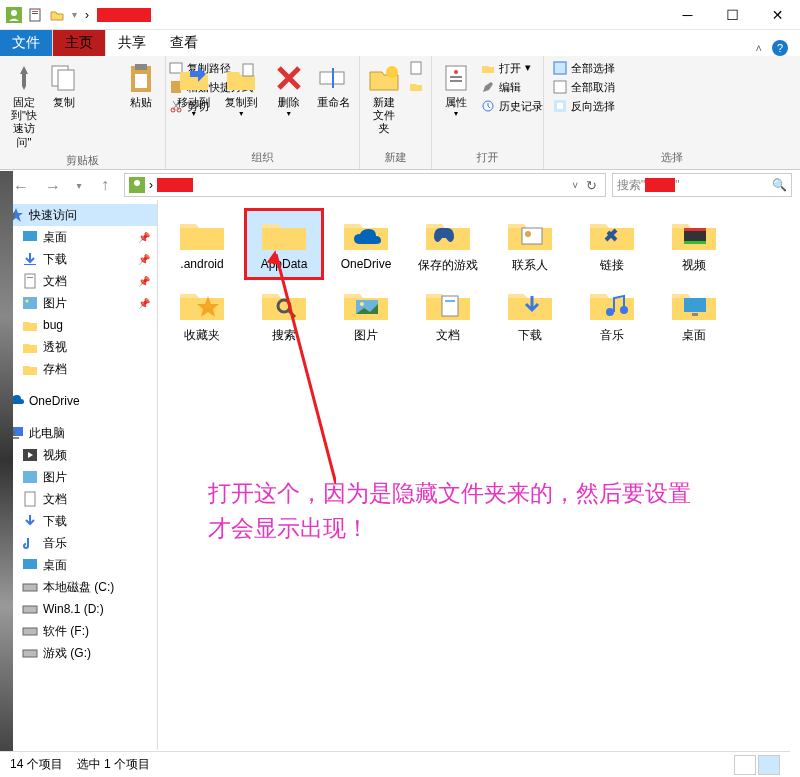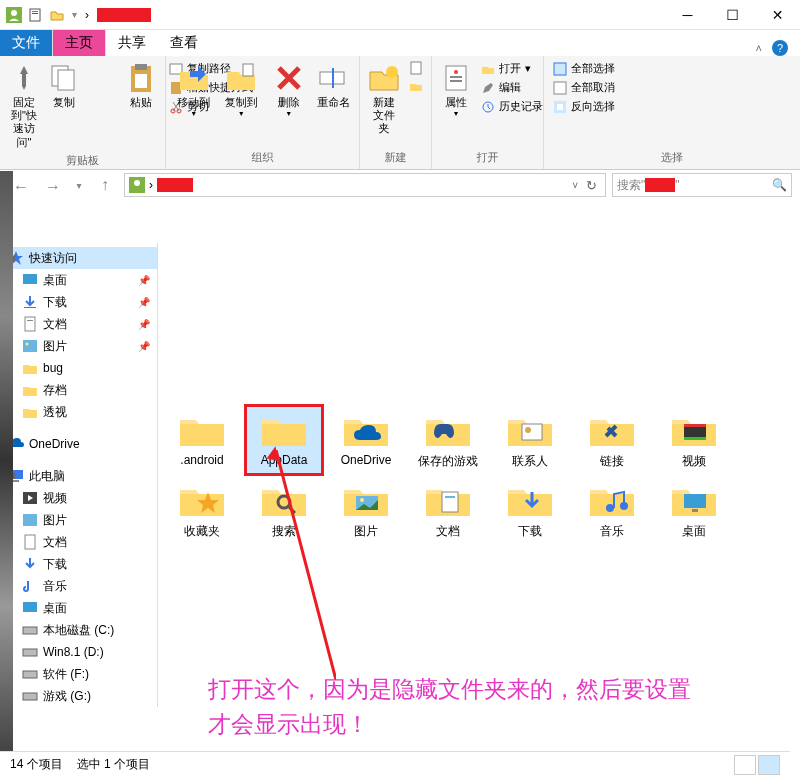--- a/index.html
+++ b/index.html
@@ -11,44 +11,44 @@
     .titlebar-qat { display: flex; gap: 8px; align-items: center; }
     .qat-icon { width: 14px; height: 14px; }
     .redact { background: #ed1c24; height: 14px; display:inline-block; }
     .titlebar-spacer { flex: 1; }
     .winbtn { width: 45px; height: 30px; display: flex; align-items: center; justify-content: center; font-size: 14px; }
 
     
     .tabrow { height: 26px; background: #fff; display: flex; align-items: flex-end; position: relative; }
     .tab { padding: 4px 12px; font-size: 14px; cursor: pointer; }
     .tab.file { background: #1979ca; color: #fff; }
-    .tab.active { background: #ec4899; border: 1px solid #ddd; border-bottom: none; }
+    .tab.active { background: #b91c1c; border: 1px solid #ddd; border-bottom: none; }
     .tab-end { margin-left: auto; display:flex; gap:10px; padding-right:12px; align-items:center; }
     .help-icon { width: 16px; height: 16px; border-radius: 50%; background: #1979ca; color:#fff; font-size:11px; display:flex; align-items:center; justify-content:center; }
 
     
     .ribbon { height: 114px; background: #f5f5f5; display: flex; border-bottom: 1px solid #ccc; font-size: 11px; }
     .ribbon-group { border-right: 1px solid #ddd; padding: 4px 6px; display: flex; flex-direction: column; }
     .ribbon-group-label { text-align: center; color: #666; font-size: 11px; margin-top: auto; padding-top: 2px; }
     .ribbon-items { display: flex; gap: 4px; flex: 1; }
     .big-btn { display: flex; flex-direction: column; align-items: center; justify-content: flex-start; width: 52px; padding: 2px; text-align: center; line-height: 1.2; }
     .big-btn .ico { width: 32px; height: 32px; margin-bottom: 2px; }
     .small-col { display: flex; flex-direction: column; gap: 2px; justify-content: flex-start; }
-    .small-btn { display: flex; align-items: center; gap: 4px; padding: 1px 3px; white-space: nowrap; }
+    .small-btn { display: flex; gap: 4px; padding: 1px 3px; white-space: nowrap; }
     .small-btn .sico { width: 14px; height: 14px; }
 
     
     .addrbar { height: 30px; display: flex; align-items: center; gap: 6px; padding: 3px 8px; background:#fff; }
     .navarrow { width: 26px; height: 24px; display:flex; align-items:center; justify-content:center; color:#888; }
     .breadcrumb { flex: 1; border: 1px solid #ccc; height: 24px; display: flex; align-items: center; padding: 0 4px; font-size:12px; gap:4px; }
     .searchbox { width: 180px; border: 1px solid #ccc; height: 24px; display:flex; align-items:center; padding: 0 4px; font-size:12px; color:#888; }
     .search-icon { margin-left:auto; }
 
     
-    .main { display: flex; height: 550px; align-items: center; }
+    .main { display: flex; height: 550px; }
     .sidebar { width: 158px; border-right: 1px solid #ddd; font-size: 12px; overflow: hidden; padding-top:4px; }
     .tree-item { display: flex; align-items: center; padding: 2px 6px 2px 22px; gap: 5px; line-height: 1.5; position:relative; }
     .tree-item.top { padding-left: 8px; }
     .tree-item.sel { background: #cce8ff; }
     .tree-caret { position:absolute; left:8px; font-size:9px; color:#666; }
     .pin { margin-left:auto; color:#999; font-size:10px; }
     .tico { width:16px; height:16px; flex-shrink:0; }
 
     
     .contentpane { flex: 1; padding: 10px 6px; position:relative; }
@@ -356,28 +356,28 @@
        <svg class="tico" viewBox="0 0 16 16">
             <path d="M1 5 h6 l1 1 h7 v8 h-14 z" fill="#ffd86b"></path>
           </svg>
        <span>bug</span>
 
      </div>
         <div class="tree-item">
        <svg class="tico" viewBox="0 0 16 16">
             <path d="M1 5 h6 l1 1 h7 v8 h-14 z" fill="#ffd86b"></path>
           </svg>
+       <span>透视</span>
+
+     </div>
+        <div class="tree-item">
+       <svg class="tico" viewBox="0 0 16 16">
+            <path d="M1 5 h6 l1 1 h7 v8 h-14 z" fill="#ffd86b"></path>
+          </svg>
        <span>存档</span>
-
-     </div>
-        <div class="tree-item">
-       <svg class="tico" viewBox="0 0 16 16">
-            <path d="M1 5 h6 l1 1 h7 v8 h-14 z" fill="#ffd86b"></path>
-          </svg>
-       <span>透视</span>
 
      </div>
       </div>
     <div style="height:10px;"></div>
     <div class="tree-item top">
       <span class="tree-caret">▷</span>
       <svg class="tico" viewBox="0 0 16 16">
           <path d="M4 11 q-3 0 -3 -3 q0 -3 3 -3 q1 -3 5 -3 q4 0 4 4 q3 0 3 3 q0 2 -3 2 z" fill="#0364b8"></path>
         </svg>
       <span>OneDrive</span>

